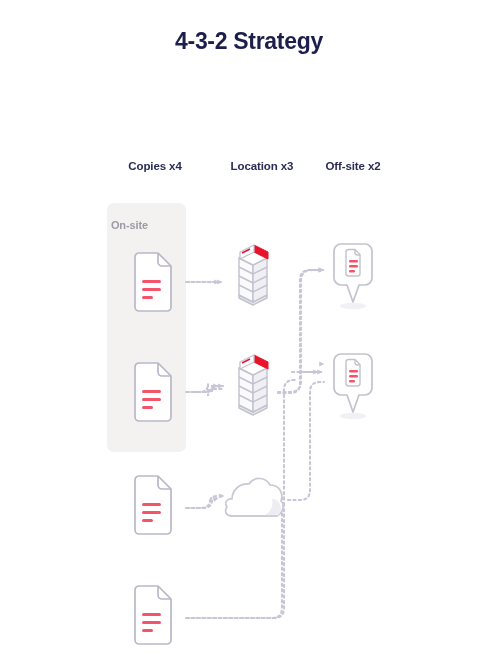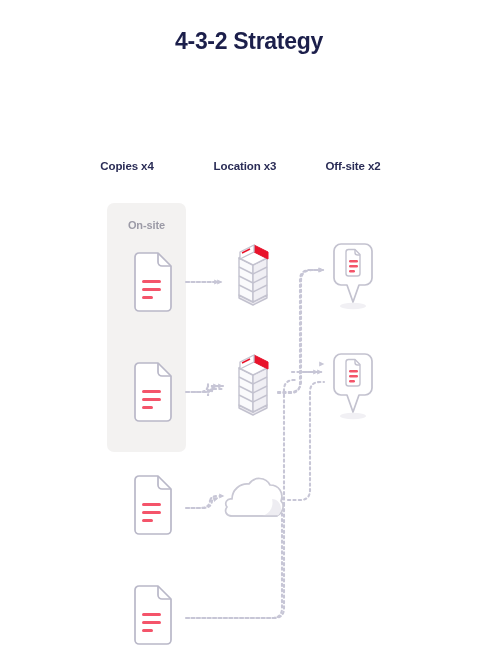--- a/index.html
+++ b/index.html
@@ -18,32 +18,32 @@
     font-size:23px;font-weight:bold;letter-spacing:-0.3px;
     color:#1c1f4b;
   }
 
   .col-head{
     position:absolute;top:160px;
     font-size:11.5px;font-weight:bold;color:#2a2c56;
     text-align:center;
     letter-spacing:-0.1px;
   }
-  #head-copies{left:82px;width:90px;}
-  #head-location{left:200px;width:90px;}
+  #head-copies{left:110px;width:90px;}
+  #head-location{left:217px;width:90px;}
   #head-offsite{left:308px;width:90px;}
 
   .onsite-panel{
     position:absolute;
     left:107px;top:203px;width:79px;height:249px;
     background:#f3f2f1;
     border-radius:7px;
   }
   .onsite-label{
-    position:absolute;left:107px;top:219px;width:79px;
+    position:absolute;left:90px;top:219px;width:79px;
     text-align:center;
     font-size:11px;font-weight:bold;color:#9b9aa6;
     letter-spacing:-0.1px;
   }
 
   .node{position:absolute;}
   .svgwrap{display:block;}
 
   .conn{position:absolute;left:0;top:0;width:498px;height:656px;pointer-events:none;}
 </style>

